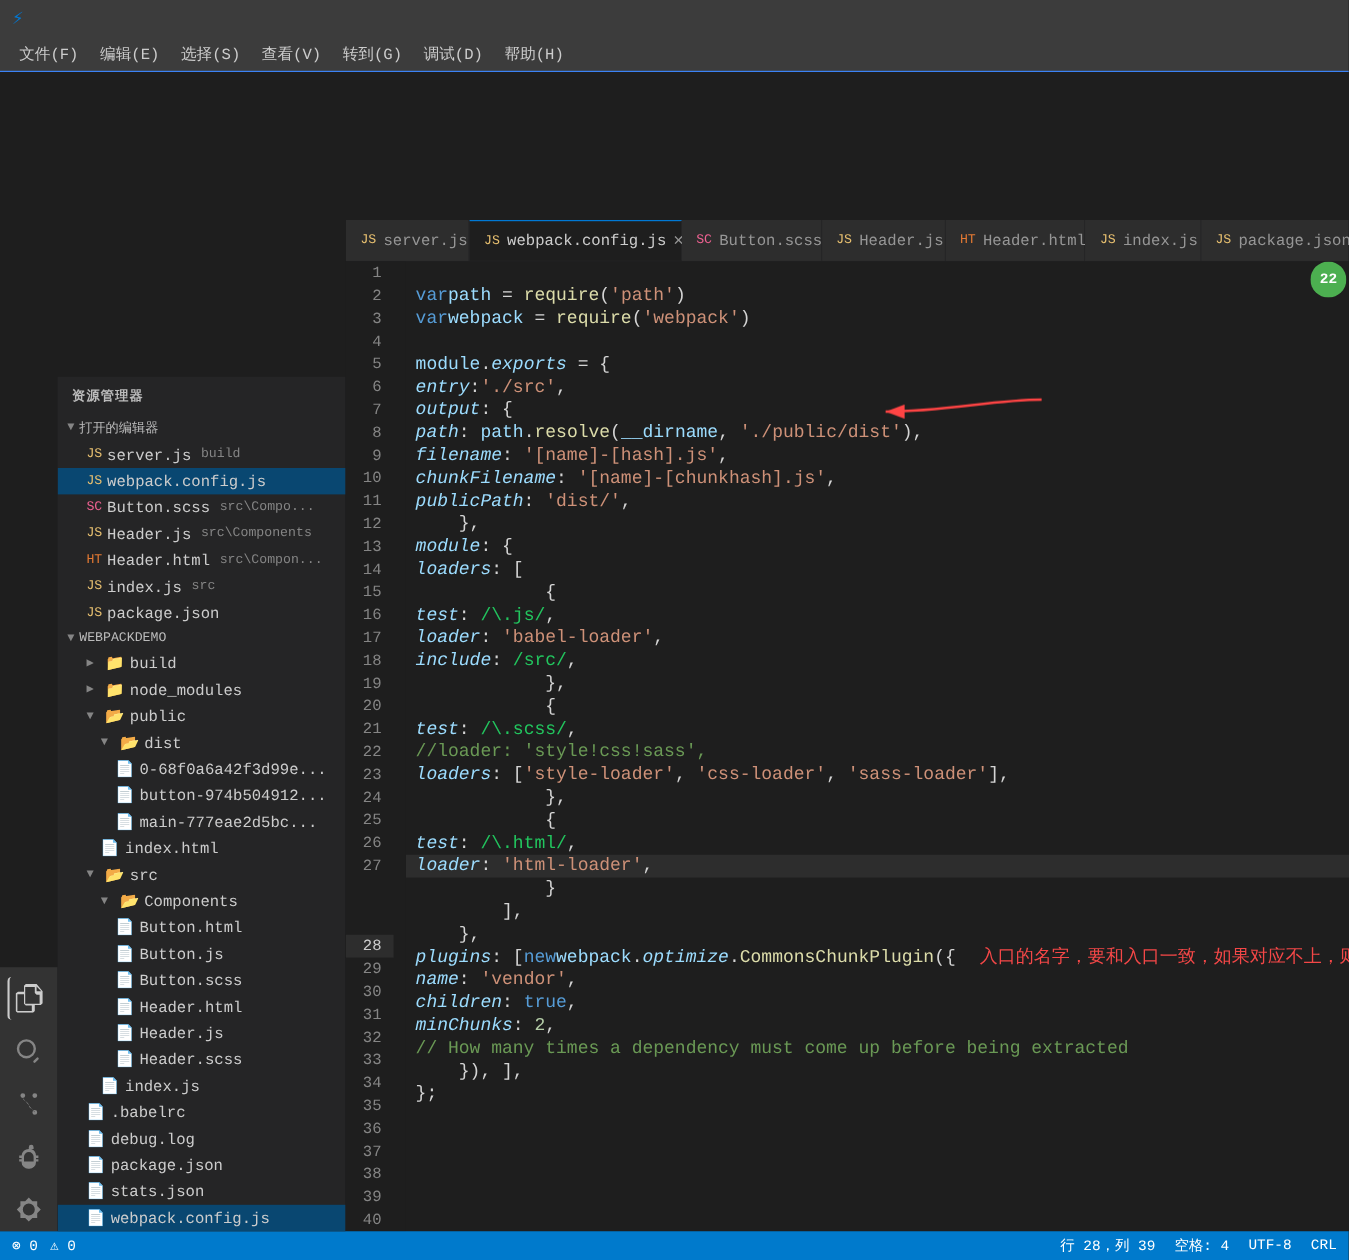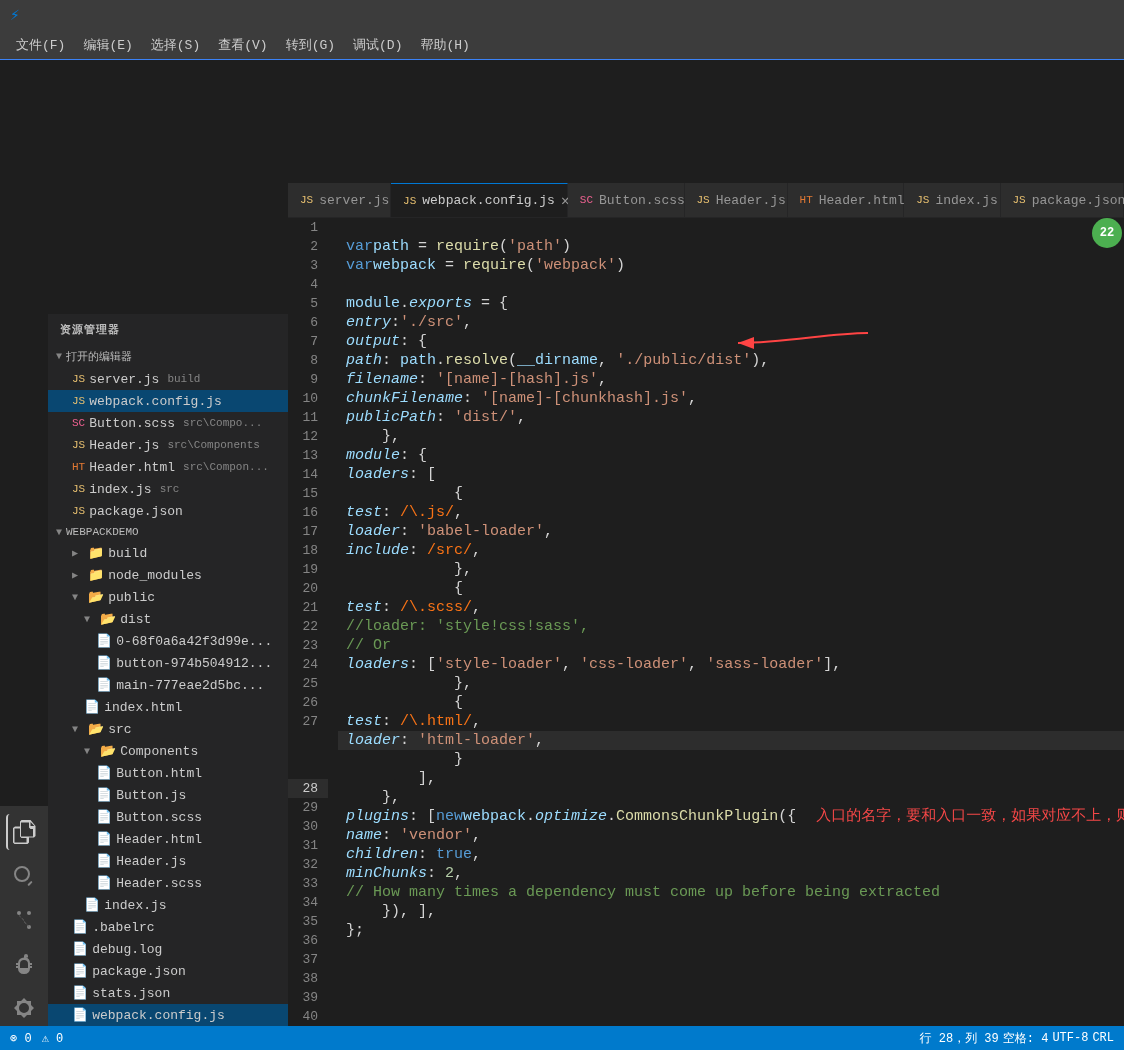--- a/index.html
+++ b/index.html
@@ -217,21 +217,21 @@
     }
     .code-line.highlighted { background: #2d2d2d; }
 
     
     .kw { color: #569cd6; }
     .var-name { color: #9cdcfe; }
     .string { color: #ce9178; }
     .comment { color: #6a9955; }
     .property { color: #9cdcfe; font-style: italic; }
     .value-num { color: #b5cea8; }
-    .regex { color: #f97316; }
+    .regex { color: #22c55e; }
     .func { color: #dcdcaa; }
 
     
     .green-badge {
       position: absolute;
       right: 0;
       top: 50px;
       width: 30px;
       height: 30px;
       background: #4caf50;
@@ -250,21 +250,21 @@
       background: #007acc;
       display: flex;
       align-items: center;
       padding: 0 10px;
       font-size: 12px;
       color: white;
       gap: 16px;
       flex-shrink: 0;
     }
     .status-left { display: flex; align-items: center; gap: 10px; }
-    .status-right { margin-left: auto; display: flex; align-items: center; gap: 4px; }
+    .status-right { margin-left: auto; display: flex; align-items: center; gap: 16px; }
 
     
     .collapse-arrow { font-size: 10px; color: #858585; }
   </style>
 </head>
 <body>
 
 <div class="title-bar">
   <span style="color:#0078d4; font-size:16px;">⚡</span>
 </div>
@@ -547,21 +547,20 @@
         <div class="code-line">    <span class="property">module</span>: {</div>
         <div class="code-line">        <span class="property">loaders</span>: [</div>
         <div class="code-line">            {</div>
         <div class="code-line">                <span class="property">test</span>: <span class="regex">/\.js/</span>,</div>
         <div class="code-line">                <span class="property">loader</span>: <span class="string">'babel-loader'</span>,</div>
         <div class="code-line">                <span class="property">include</span>: <span class="regex">/src/</span>,</div>
         <div class="code-line">            },</div>
         <div class="code-line">            {</div>
         <div class="code-line">                <span class="property">test</span>: <span class="regex">/\.scss/</span>,</div>
         <div class="code-line">                <span class="comment">//loader: 'style!css!sass',</span></div>
-        <div class="code-line">                <span class="comment">// Or</span></div>
         <div class="code-line">                <span class="property">loaders</span>: [<span class="string">'style-loader'</span>, <span class="string">'css-loader'</span>, <span class="string">'sass-loader'</span>],</div>
         <div class="code-line">            },</div>
         <div class="code-line">            {</div>
         <div class="code-line">                <span class="property">test</span>: <span class="regex">/\.html/</span>,</div>
         <div class="code-line highlighted">                <span class="property">loader</span>: <span class="string">'html-loader'</span>,</div>
         <div class="code-line">            }</div>
         <div class="code-line">        ],</div>
         <div class="code-line">    },</div>
         <div class="code-line">    <span class="property">plugins</span>: [<span class="kw">new</span> <span class="var-name">webpack</span>.<span class="property">optimize</span>.<span class="func">CommonsChunkPlugin</span>({<span style="color:#f44747; margin-left:20px;">入口的名字，要和入口一致，如果对应不上，则会找不到公共抽取的点</span></div>
         <div class="code-line">        <span class="property">name</span>: <span class="string">'vendor'</span>,</div>

